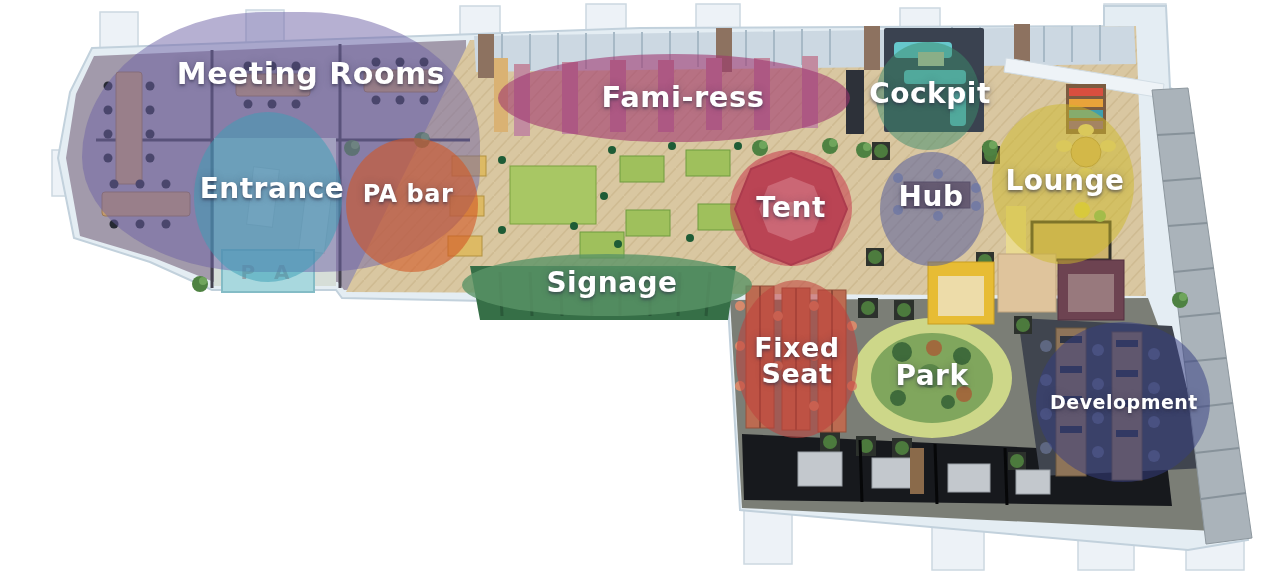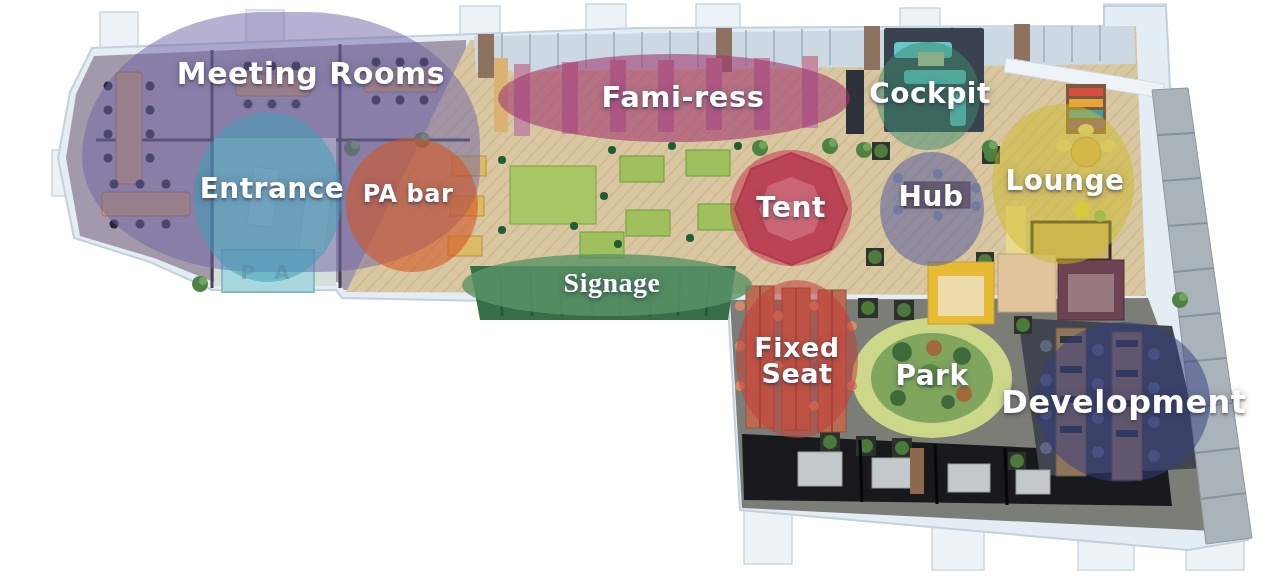--- a/index.html
+++ b/index.html
@@ -429,27 +429,27 @@
       </div>
       <div class="zone" style="left: 730px; top: 150px; width: 122px; height: 116px; background: rgba(198, 54, 74, 0.55); border-radius: 50%;">
         <span class="zone-label" style="font-size: 28px; transform: translate(calc(-50% + 0px), calc(-50% + 0px));">Tent</span>
       </div>
       <div class="zone" style="left: 992px; top: 104px; width: 142px; height: 160px; background: rgba(206, 186, 42, 0.5); border-radius: 50%;">
         <span class="zone-label" style="font-size: 28px; transform: translate(calc(-50% + 2px), calc(-50% - 3px));">Lounge</span>
       </div>
       <div class="zone" style="left: 880px; top: 152px; width: 104px; height: 114px; background: rgba(86, 92, 156, 0.55); border-radius: 50%;">
         <span class="zone-label" style="font-size: 28px; transform: translate(calc(-50% - 1px), calc(-50% - 12px));">Hub</span>
       </div>
-      <div class="zone" style="left: 462px; top: 254px; width: 290px; height: 62px; background: rgba(90, 148, 102, 0.8); border-radius: 50%; font-family: Liberation Serif, serif;">
+      <div class="zone" style="left: 462px; top: 254px; width: 290px; height: 62px; background: rgba(90, 148, 102, 0.8); border-radius: 50%;">
         <span class="zone-label" style="font-size: 28px; transform: translate(calc(-50% + 5px), calc(-50% - 2px));">Signage</span>
       </div>
       <div class="zone" style="left: 736px; top: 280px; width: 122px; height: 158px; background: rgba(192, 62, 58, 0.55); border-radius: 50%;">
         <span class="zone-label" style="font-size: 27px; transform: translate(calc(-50% + 0px), calc(-50% + 2px));">Fixed<br>Seat</span>
       </div>
       <div class="zone" style="left: 862px; top: 318px; width: 140px; height: 116px; background: rgba(0, 0, 0, 0); border-radius: 50%;">
         <span class="zone-label" style="font-size: 28px; transform: translate(calc(-50% + 0px), calc(-50% + 0px));">Park</span>
       </div>
       <div class="zone" style="left: 1036px; top: 322px; width: 174px; height: 160px; background: rgba(54, 62, 130, 0.52); border-radius: 50%;">
-        <span class="zone-label" style="font-size: 32px; transform: translate(calc(-50% + 1px), calc(-50% + 0px));">Development</span>
+        <span class="zone-label" style="font-size: 19px; transform: translate(calc(-50% + 1px), calc(-50% + 0px));">Development</span>
       </div>
     </div>
 
 </div>
 
 </body></html>

